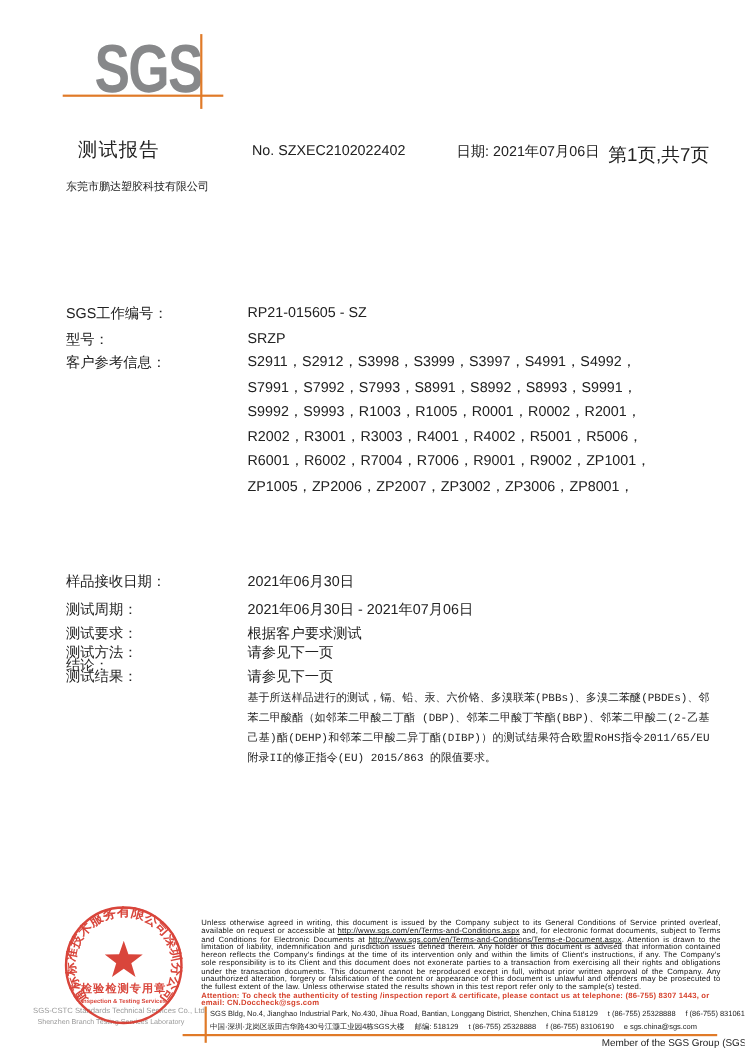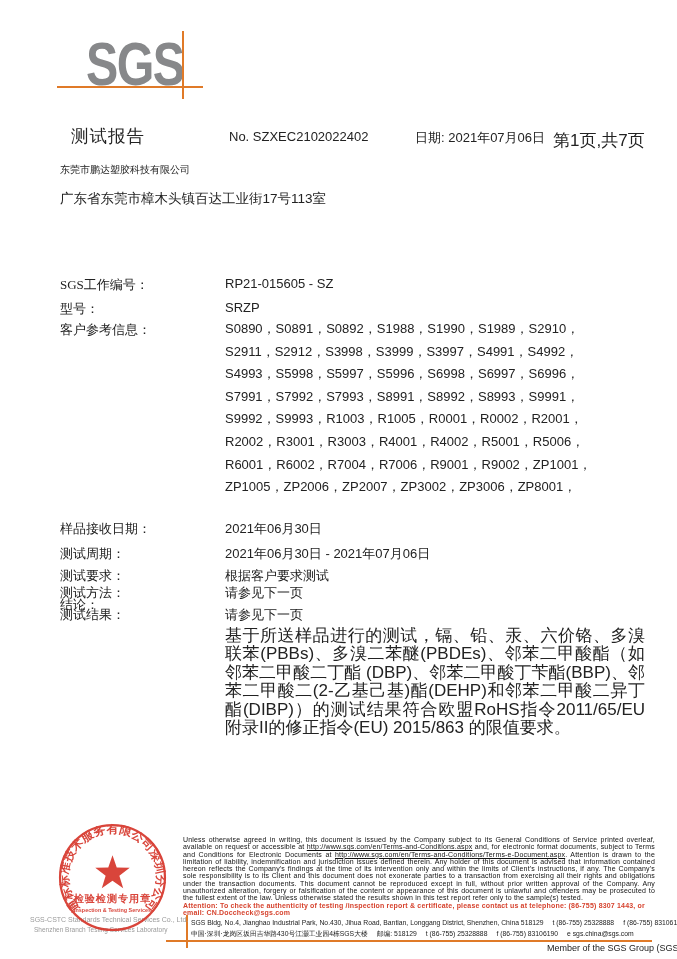--- a/index.html
+++ b/index.html
@@ -17,24 +17,24 @@
   
   .report-title{position:absolute;left:60px;top:124px;font-size:17.5px;font-weight:normal;letter-spacing:1px;margin-left:11px;}
   .report-no{position:absolute;left:229px;top:129px;font-size:13px;}
   .report-date{position:absolute;left:415px;top:129px;font-size:13px;text-align:right;}
   .page-info{position:absolute;left:553px;top:129px;font-size:17px;}
   
   .company{position:absolute;left:60px;top:163px;font-size:10px;}
   .addr{position:absolute;left:60px;top:190px;font-size:13.5px;}
   .statement{position:absolute;left:60px;top:249px;font-size:13px;}
   
-  .lbl{position:absolute;left:60px;font-size:13px;white-space:nowrap;font-family:Liberation Serif, serif;}
+  .lbl{position:absolute;left:60px;font-size:13px;white-space:nowrap;}
   .val{position:absolute;left:225px;font-size:13px;white-space:nowrap;}
   .ref-lines div{line-height:22.6px;}
-  .conclusion{width:420px;font-size:17px;line-height:18.4px;white-space:normal;text-align:justify;}
+  .conclusion{width:420px;font-size:10px;line-height:18.4px;white-space:normal;text-align:justify;font-family:Liberation Mono, monospace;}
   
   .footer-smallprint{position:absolute;left:183px;top:836px;width:472px;
     font-size:7px;line-height:7.3px;letter-spacing:0.18px;color:#111;text-align:justify;}
   .footer-smallprint .u{text-decoration:underline;}
   .attention{color:#d6432e;font-weight:bold;text-align:left;}
   .addr-block{position:absolute;left:191px;top:918px;width:462px;font-size:6.8px;color:#222;}
   .addr-line{display:flex;align-items:baseline;white-space:nowrap;line-height:10.5px;}
   .addr-line span{margin-right:9px;}
   .footer-rule{position:absolute;left:166px;top:940px;width:486px;height:2px;background:#e07a28;}
   .footer-vtick{position:absolute;left:186px;top:915px;width:1.5px;height:33px;background:#e07a28;}
@@ -52,34 +52,31 @@
   <div class="logo-text">SGS</div>
   <div class="hline-top"></div>
   <div class="vline-top"></div>
 
   <div class="report-title">测试报告</div>
   <div class="report-no">No. SZXEC2102022402</div>
   <div class="report-date">日期: 2021年07月06日</div>
   <div class="page-info">第1页,共7页</div>
 
   <div class="company">东莞市鹏达塑胶科技有限公司</div>
-  <div class="addr">广东省东莞市樟木头镇百达工业街17号113室</div>
 
 
   <div class="lbl" style="top:276px">SGS工作编号：</div>
   <div class="val" style="top:276px">RP21-015605 - SZ</div>
 
   <div class="lbl" style="top:300px">型号：</div>
   <div class="val" style="top:300px">SRZP</div>
 
   <div class="lbl" style="top:321px">客户参考信息：</div>
   <div class="val ref-lines" style="top:318px">
-    <div>S0890，S0891，S0892，S1988，S1990，S1989，S2910，</div>
     <div>S2911，S2912，S3998，S3999，S3997，S4991，S4992，</div>
-    <div>S4993，S5998，S5997，S5996，S6998，S6997，S6996，</div>
     <div>S7991，S7992，S7993，S8991，S8992，S8993，S9991，</div>
     <div>S9992，S9993，R1003，R1005，R0001，R0002，R2001，</div>
     <div>R2002，R3001，R3003，R4001，R4002，R5001，R5006，</div>
     <div>R6001，R6002，R7004，R7006，R9001，R9002，ZP1001，</div>
     <div>ZP1005，ZP2006，ZP2007，ZP3002，ZP3006，ZP8001，</div>
   </div>
 
   <div class="lbl" style="top:520px">样品接收日期：</div>
   <div class="val" style="top:520px">2021年06月30日</div>
 

